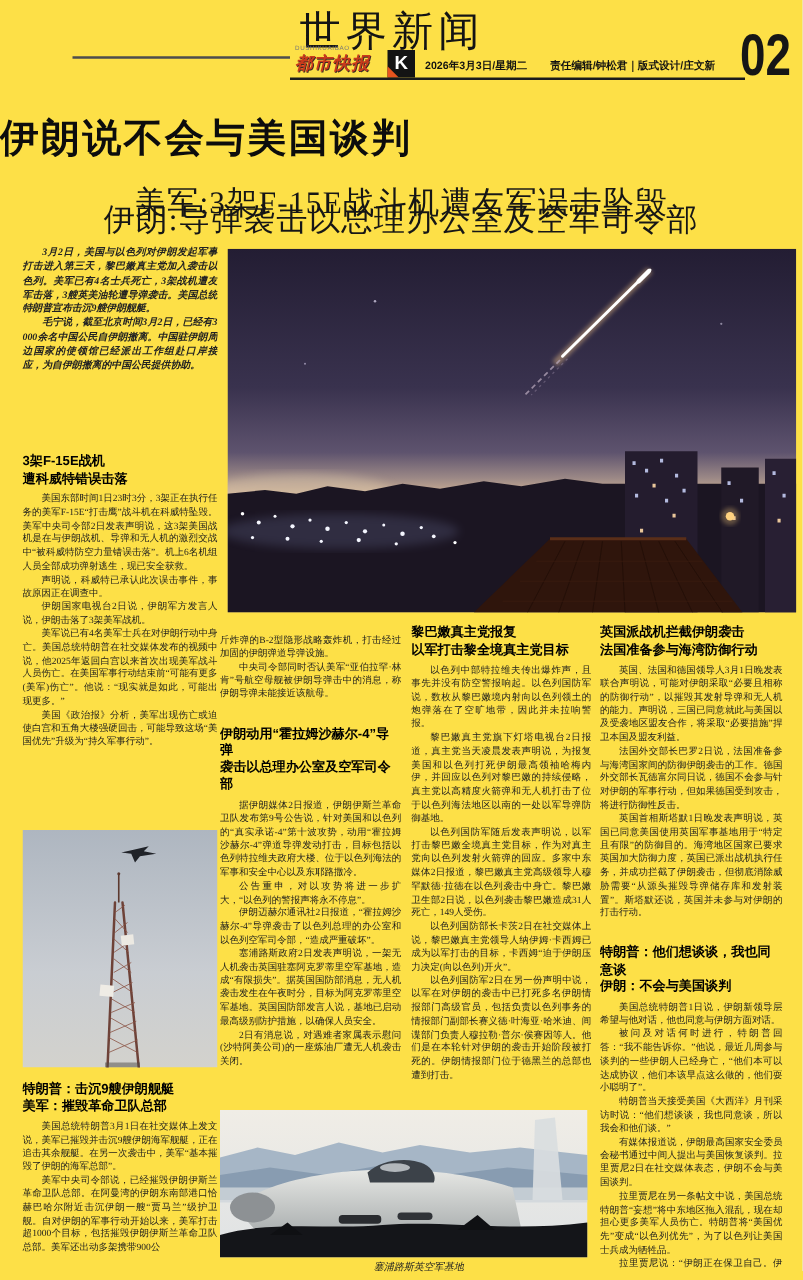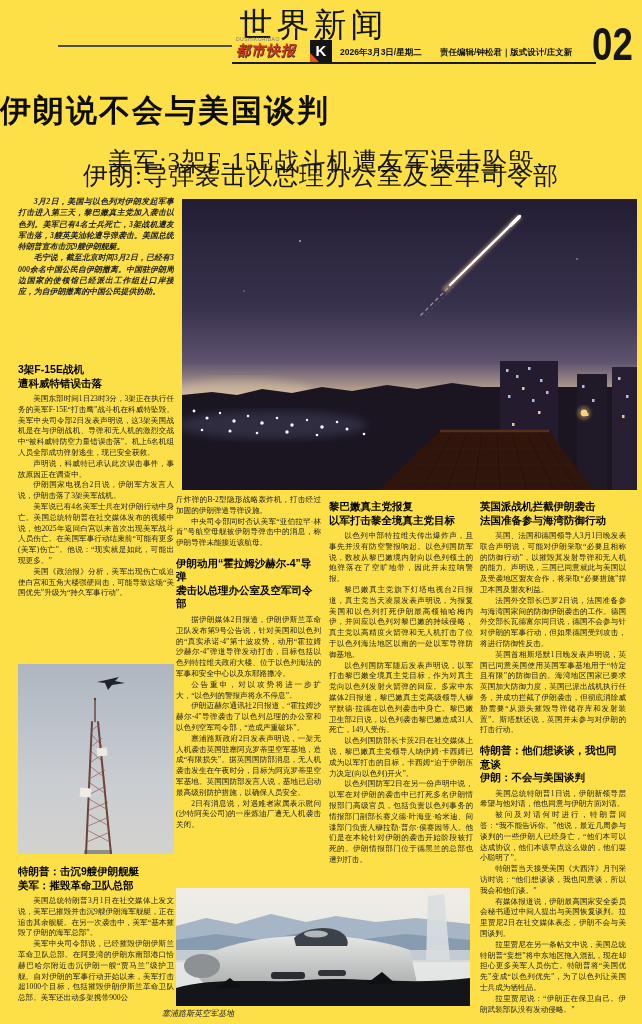--- a/index.html
+++ b/index.html
@@ -28,40 +28,40 @@
   
   .headline-main{position:absolute;top:90px;left:0;width:562px;
         font-family:"Liberation Sans","DejaVu Sans",sans-serif;font-weight:bold;font-size:31px;
         letter-spacing:2px;color:#0d0d0d;}
   .headline-deck{position:absolute;left:0;width:642px;text-align:center;
         font-size:25px;letter-spacing:1px;color:#161616;font-weight:400;}
   .deck1{top:145px;} .deck2{top:159px;}
   
   .col{position:absolute;}
   .col1{left:18px;top:196px;width:156px;}
-  .col2{left:176px;top:495px;width:145px;height:391px;overflow:hidden;}
+  .col2{left:176px;top:507px;width:145px;height:391px;overflow:hidden;}
   .col3{left:329px;top:497px;width:144px;height:391px;overflow:hidden;}
   .col4{left:480px;top:497px;width:146px;height:518px;overflow:hidden;}
   .intro{height:158px;overflow:hidden;}
   .intro p{font-style:italic;font-size:7.9px;line-height:11.3px;margin:0;text-indent:2em;
         text-align:justify;word-break:break-all;color:#222;font-weight:bold;}
   .body-text p{font-size:7.6px;line-height:10.8px;margin:0;text-indent:2em;text-align:justify;
         word-break:break-all;color:#1c1c1c;}
   .first-flush p:first-child{text-indent:0;}
   .subhead{font-family:"Liberation Sans","DejaVu Sans",sans-serif;font-weight:bold;
         font-size:10.5px;line-height:13.5px;color:#000;margin:3px 0 4px;}
   .subhead p{margin:0;}
   .art-f15{margin-top:6px;height:300px;overflow:hidden;}
   .photo-tower-wrap{margin-top:4px;height:190px;}
   .art-ships{margin-top:8px;height:150px;overflow:hidden;}
-  .block-gap{margin-top:8px;}
+  .block-gap{margin-top:20px;}
   
   .photo-main{position:absolute;left:182px;top:199px;width:455px;height:291px;}
   .photo-jet{position:absolute;left:176px;top:888px;width:294px;height:118px;}
-  .photo-caption{position:absolute;left:162px;top:1008px;width:294px;text-align:left;
+  .photo-caption{position:absolute;left:188px;top:1008px;width:294px;text-align:center;
         font-style:italic;font-size:8px;color:#222;}
   svg{display:block;}
 </style>
 </head>
 <body>
 
 <div class="page">
 
   <div class="section-title">世界新闻</div>
   <div class="left-rule"></div>

